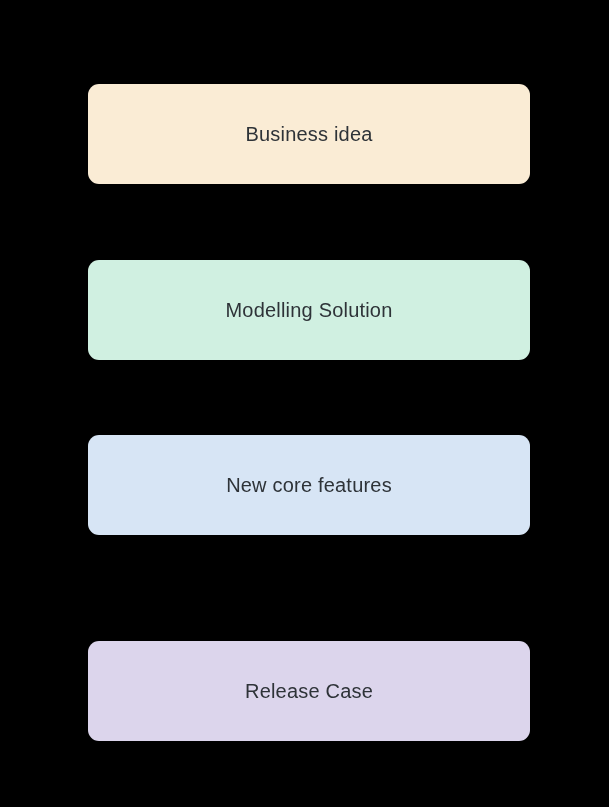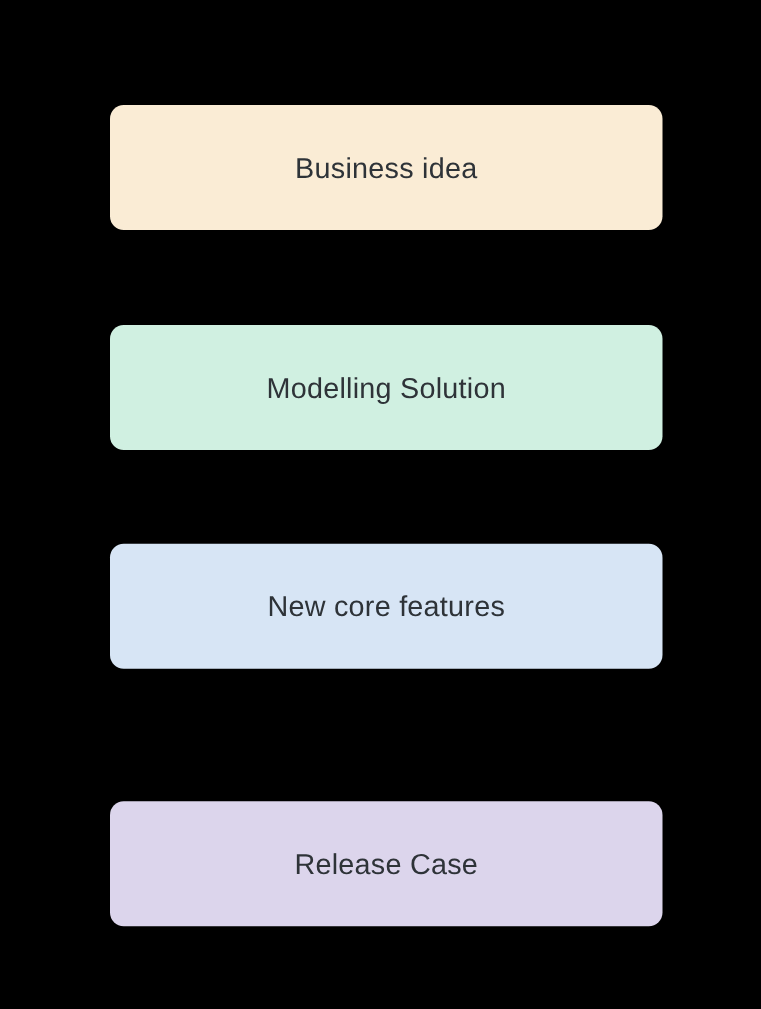--- a/index.html
+++ b/index.html
@@ -26,21 +26,21 @@
     position: absolute;
     left: 88px;
     width: 442px;
     height: 100px;
     border-radius: 11px;
     display: flex;
     align-items: center;
     justify-content: center;
   }
   .node-label {
-    font-size: 23px;
+    font-size: 20px;
     font-weight: 500;
     letter-spacing: 0.2px;
     color: #2E3338;
     white-space: nowrap;
   }
   .node-1 { top: 84px; }
   .node-2 { top: 260px; }
   .node-3 { top: 435px; }
   .node-4 { top: 641px; }
 </style>

